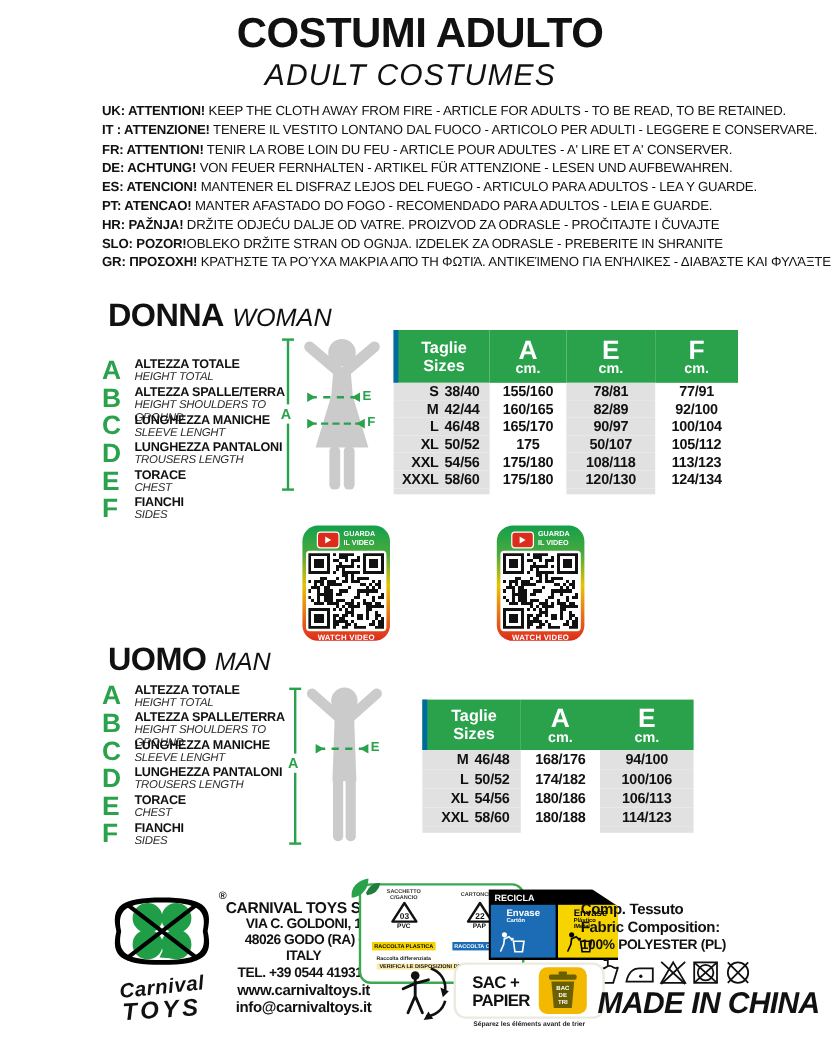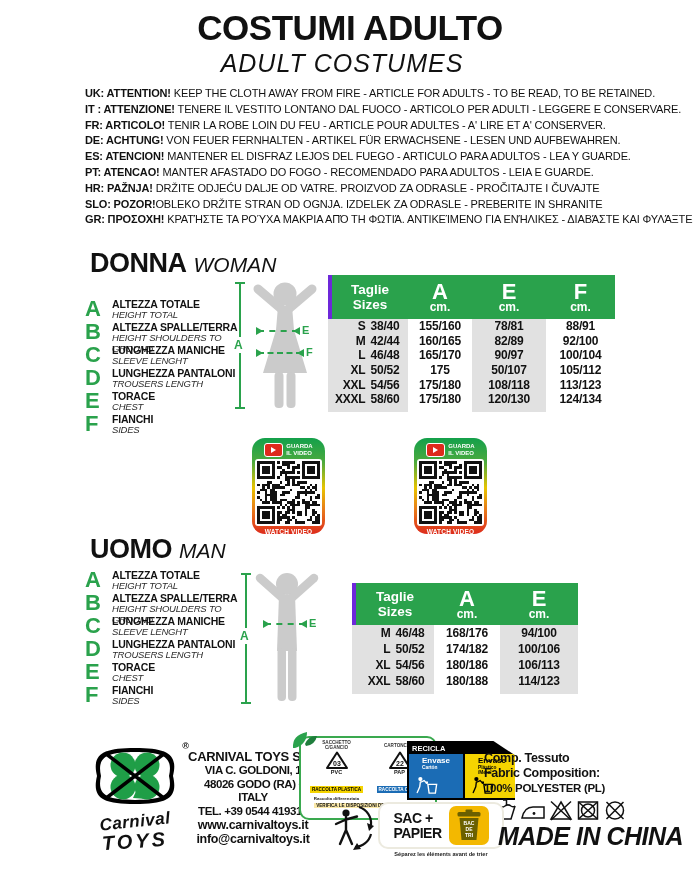--- a/index.html
+++ b/index.html
@@ -30,21 +30,21 @@
   .harrow::before,.harrow::after{content:"";position:absolute;top:-5px;width:0;height:0;
      border-top:4px solid transparent;border-bottom:4px solid transparent}
   .harrow::before{left:-2px;border-left:7px solid #2aa24c}
   .harrow::after{right:-2px;border-right:7px solid #2aa24c}
   .hlabel{position:absolute;color:#2aa24c;font-weight:bold;font-size:11px}
 
   .st{position:absolute;display:grid}
   .st-woman{left:328px;top:275px;grid-template-columns:80px 64px 74px 69px;grid-template-rows:44px repeat(6,14.6px) 5px}
   .st-man{left:352px;top:583px;grid-template-columns:82px 66px 78px;grid-template-rows:42px repeat(4,16px) 5px}
   .hc{background:#2aa24c;color:#fff;display:flex;flex-direction:column;align-items:center;justify-content:center}
-  .hc-first{border-left:4px solid #6d28d9;box-sizing:border-box}
+  .hc-first{border-left:4px solid #0369a1;box-sizing:border-box}
   .hc .t1{font-size:13.5px;font-weight:bold;line-height:15px}
   .hc .big{font-size:22px;font-weight:bold;line-height:20px}
   .hc .unit{font-size:12px;font-weight:bold;line-height:11px}
   .bc{display:flex;align-items:center;justify-content:center;font-size:12px;font-weight:600;letter-spacing:-0.2px}
   .bc b{font-weight:bold}
   .c-g{background:#e1e1e1}
   .size-pair b{width:36px;text-align:right;margin-right:5px}
   .size-pair span{width:36px;text-align:left}
 
   .qr-badge{position:absolute;width:73px;height:96px;border-radius:13px;padding:2px 3px;box-sizing:border-box;
@@ -115,22 +115,22 @@
 <body>
 
 <div class="page">
 
   <div class="title">COSTUMI ADULTO</div>
   <div class="subtitle">ADULT COSTUMES</div>
 
   <div class="warnings">
     <div class="wline"><b>UK: ATTENTION!</b> <span>KEEP THE CLOTH AWAY FROM FIRE - ARTICLE FOR ADULTS - TO BE READ, TO BE RETAINED.</span></div>
     <div class="wline"><b>IT : ATTENZIONE!</b> <span>TENERE IL VESTITO LONTANO DAL FUOCO - ARTICOLO PER ADULTI - LEGGERE E CONSERVARE.</span></div>
-    <div class="wline"><b>FR: ARTICOLO!</b> <span>TENIR LA ROBE LOIN DU FEU - ARTICLE POUR ADULTES - A' LIRE ET A' CONSERVER.</span></div>
-    <div class="wline"><b>DE: ACHTUNG!</b> <span>VON FEUER FERNHALTEN - ARTIKEL FÜR ERWACHSENE - LESEN UND AUFBEWAHREN.</span></div>
+    <div class="wline"><b>FR: ATTENTION!</b> <span>TENIR LA ROBE LOIN DU FEU - ARTICLE POUR ADULTES - A' LIRE ET A' CONSERVER.</span></div>
+    <div class="wline"><b>DE: ACHTUNG!</b> <span>VON FEUER FERNHALTEN - ARTIKEL FÜR ATTENZIONE - LESEN UND AUFBEWAHREN.</span></div>
     <div class="wline"><b>ES: ATENCION!</b> <span>MANTENER EL DISFRAZ LEJOS DEL FUEGO - ARTICULO PARA ADULTOS - LEA Y GUARDE.</span></div>
     <div class="wline"><b>PT: ATENCAO!</b> <span>MANTER AFASTADO DO FOGO - RECOMENDADO PARA ADULTOS - LEIA E GUARDE.</span></div>
     <div class="wline"><b>HR: PAŽNJA!</b> <span>DRŽITE ODJEĆU DALJE OD VATRE. PROIZVOD ZA ODRASLE - PROČITAJTE I ČUVAJTE</span></div>
     <div class="wline"><b>SLO: POZOR!</b><span>OBLEKO DRŽITE STRAN OD OGNJA. IZDELEK ZA ODRASLE - PREBERITE IN SHRANITE</span></div>
     <div class="wline"><b>GR: ΠΡΟΣΟΧΗ!</b> <span>ΚΡΑΤΉΣΤΕ ΤΑ ΡΟΎΧΑ ΜΑΚΡΙΑ ΑΠΌ ΤΗ ΦΩΤΙΆ. ΑΝΤΙΚΕΊΜΕΝΟ ΓΙΑ ΕΝΉΛΙΚΕΣ - ΔΙΑΒΆΣΤΕ ΚΑΙ ΦΥΛΆΞΤΕ</span></div>
   </div>
 
   <div class="sec-head" style="left:90px;top:248px">
     <span>DONNA</span><span class="en">WOMAN</span>
   </div>
@@ -214,21 +214,21 @@
         <span class="big">F</span>
         <span class="unit">cm.</span>
       </div>
 
     <div class="bc c-g size-pair">
         <b>S</b>
         <span>38/40</span>
       </div>
     <div class="bc">155/160</div>
     <div class="bc c-g">78/81</div>
-    <div class="bc">88/91</div>
+    <div class="bc">77/91</div>
 
     <div class="bc c-g size-pair">
         <b>M</b>
         <span>42/44</span>
       </div>
     <div class="bc">160/165</div>
     <div class="bc c-g">82/89</div>
     <div class="bc">92/100</div>
 
     <div class="bc c-g size-pair">

